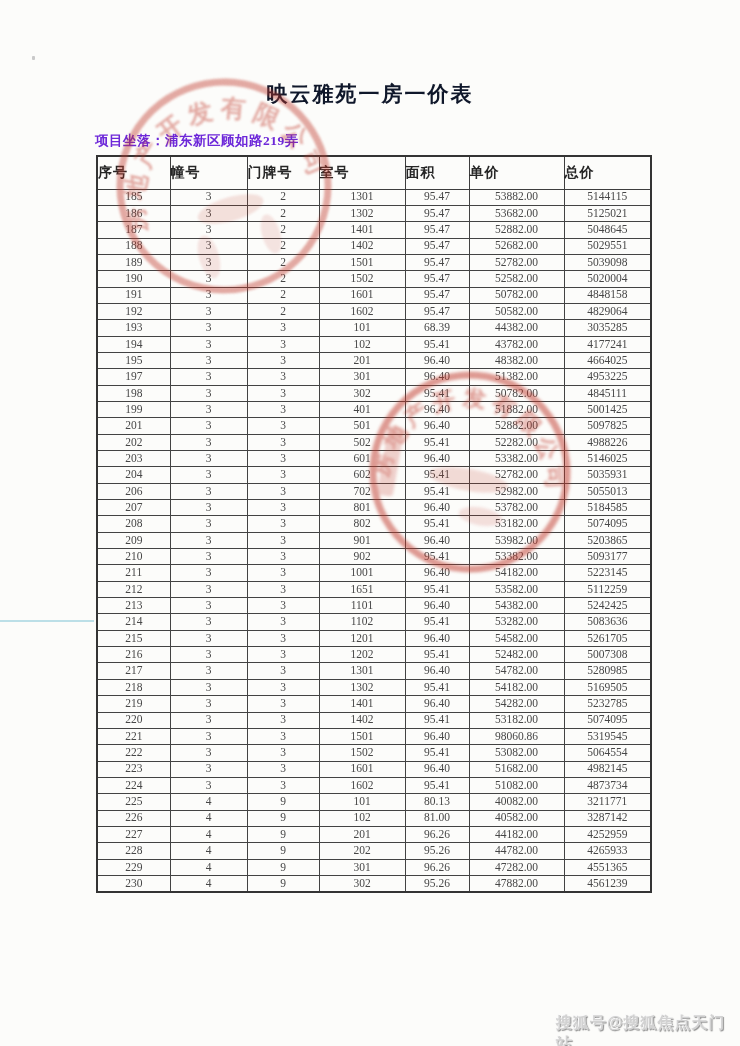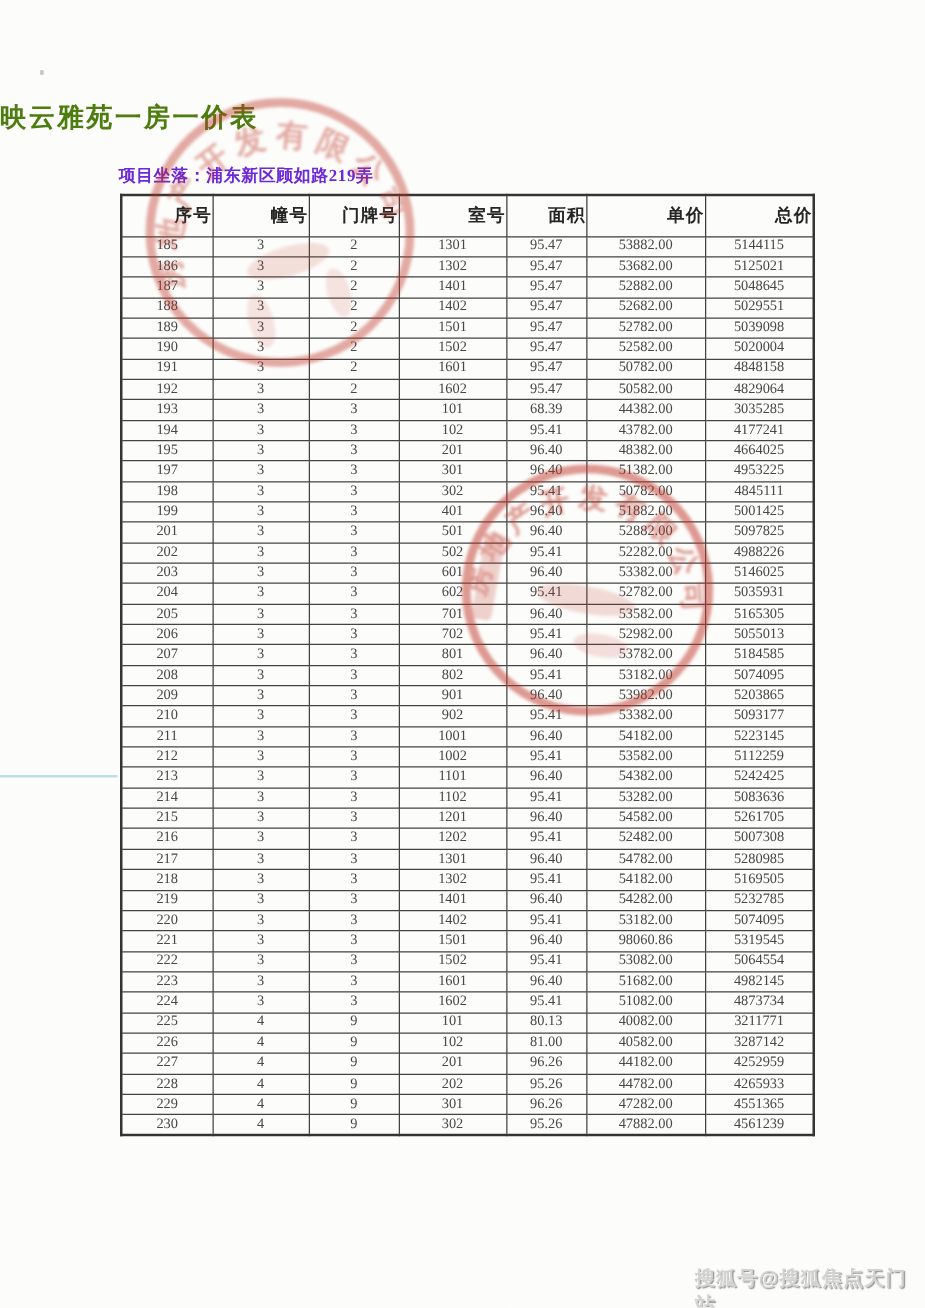--- a/index.html
+++ b/index.html
@@ -1,28 +1,28 @@
 <!DOCTYPE html>
 <html><head>
 <meta charset="utf-8">
 <style>
   * { margin:0; padding:0; box-sizing:border-box; }
   html,body { width:740px; height:1046px; }
   body { font-family:"Liberation Serif","DejaVu Serif",serif; background:#ffffff; }
   .page { position:relative; width:740px; height:1046px; background:#fcfcfa; overflow:hidden; }
 
-  .doc-title { position:absolute; top:80px; left:0; width:100%; text-align:left;
-    font-size:21px; font-weight:bold; letter-spacing:2px; color:#4d7c0f; }
+  .doc-title { position:absolute; top:80px; left:0; width:100%; text-align:center;
+    font-size:21px; font-weight:bold; letter-spacing:2px; color:#0f172a; }
 
   .location-line { position:absolute; top:132px; left:95px; font-size:13.5px;
     font-weight:bold; color:#6d28d9; letter-spacing:0.5px; }
 
   table.price-table { position:absolute; top:155px; left:96px; width:554px;
     border-collapse:collapse; table-layout:fixed; border:2px solid #343434; }
-  .price-table th { height:33px; border:1px solid #3d3d3d; text-align:right;
+  .price-table th { height:33px; border:1px solid #3d3d3d; text-align:left;
     font-size:14px; font-weight:bold; color:#262626; letter-spacing:1px; }
   .price-table td { height:16.35px; border:1px solid #434343; text-align:center;
     font-size:11.5px; color:#474747; padding:0; line-height:1; white-space:nowrap; }
 
   .seal { position:absolute; pointer-events:none; }
   .seal-top { left:106px; top:60px; }
   .seal-mid { left:360px; top:362px; }
 
   .scan-line { position:absolute; left:0; top:620px; width:94px; height:2px;
     background:#b5dbe4; opacity:0.9; }
@@ -225,29 +225,20 @@
         <tr>
           <td>204</td>
           <td>3</td>
           <td>3</td>
           <td>602</td>
           <td>95.41</td>
           <td>52782.00</td>
           <td>5035931</td>
         </tr>
         <tr>
-          <td>205</td>
-          <td>3</td>
-          <td>3</td>
-          <td>701</td>
-          <td>96.40</td>
-          <td>53582.00</td>
-          <td>5165305</td>
-        </tr>
-        <tr>
           <td>206</td>
           <td>3</td>
           <td>3</td>
           <td>702</td>
           <td>95.41</td>
           <td>52982.00</td>
           <td>5055013</td>
         </tr>
         <tr>
           <td>207</td>
@@ -291,21 +282,21 @@
           <td>3</td>
           <td>1001</td>
           <td>96.40</td>
           <td>54182.00</td>
           <td>5223145</td>
         </tr>
         <tr>
           <td>212</td>
           <td>3</td>
           <td>3</td>
-          <td>1002</td>
+          <td>1651</td>
           <td>95.41</td>
           <td>53582.00</td>
           <td>5112259</td>
         </tr>
         <tr>
           <td>213</td>
           <td>3</td>
           <td>3</td>
           <td>1101</td>
           <td>96.40</td>

